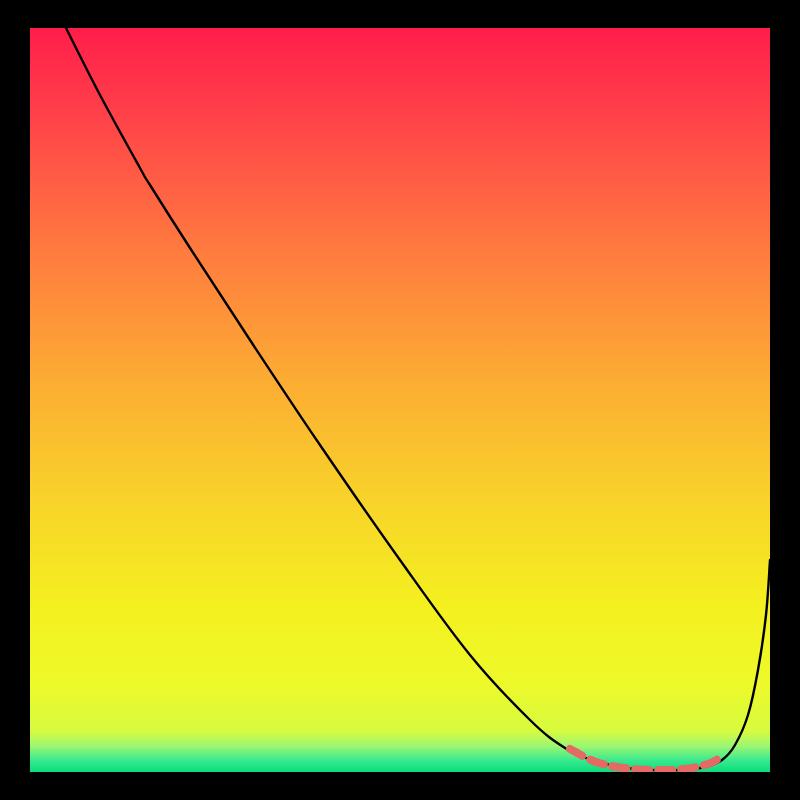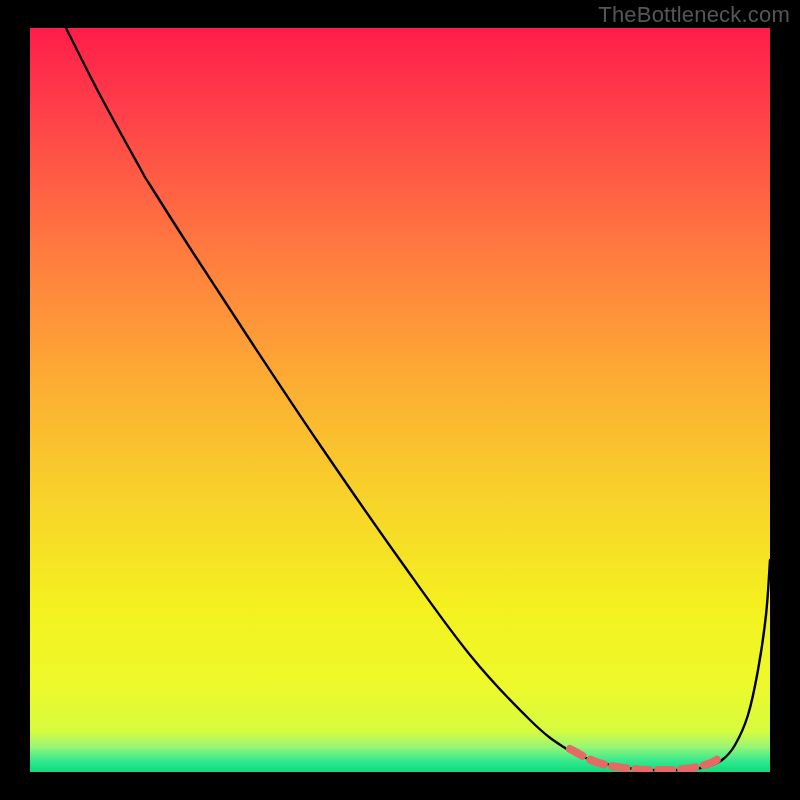--- a/index.html
+++ b/index.html
@@ -30,21 +30,20 @@
   svg {
     position: absolute;
     top: 0;
     left: 0;
   }
 </style>
 </head>
 <body>
 <div class="frame">
 
-<div class="attribution">TheBottleneck.com</div>
 
 <svg width="800" height="800" viewBox="0 0 800 800">
   <defs>
     <linearGradient id="bg-grad" x1="0" y1="0" x2="0" y2="1">
           <stop offset="0%" stop-color="#ff1d4a"></stop>
           <stop offset="12%" stop-color="#ff4249"></stop>
           <stop offset="30%" stop-color="#ff7b3f"></stop>
           <stop offset="48%" stop-color="#fcae33"></stop>
           <stop offset="63%" stop-color="#f8d22a"></stop>
           <stop offset="78%" stop-color="#f4f11f"></stop>

